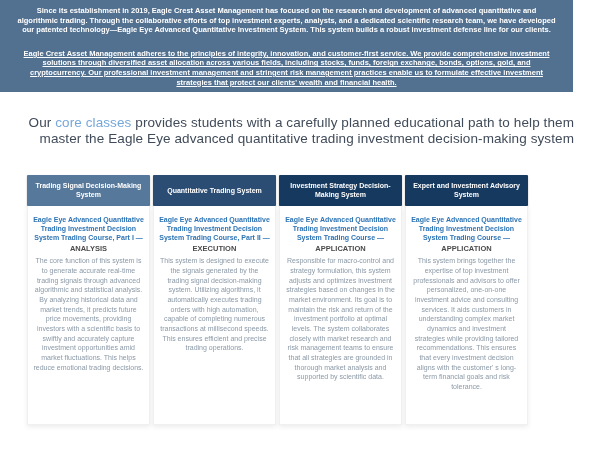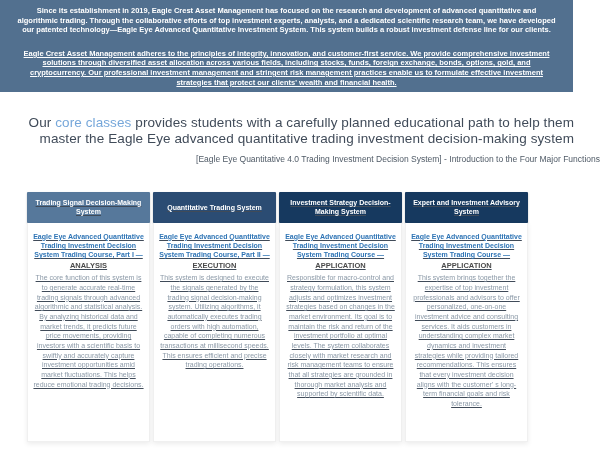--- a/index.html
+++ b/index.html
@@ -46,21 +46,20 @@
     color: #4f5a66;
     font-weight: 400;
   }
 
   
   .cards {
     display: flex;
     gap: 3px;
     margin: 28px 0 0 27px;
     width: 519px;
-    text-decoration: underline;
   }
   .card { width: 123px; display: flex; flex-direction: column; }
   .card-header {
     height: 31px;
     color: #ffffff;
     font-size: 7px;
     font-weight: 700;
     line-height: 1.3;
     display: flex;
     align-items: center;
@@ -103,21 +102,20 @@
 </head>
 <body>
 
 <div class="banner">
   <p>Since its establishment in 2019, Eagle Crest Asset Management has focused on the research and development of advanced quantitative and algorithmic trading. Through the collaborative efforts of top investment experts, analysts, and a dedicated scientific research team, we have developed our patented technology—Eagle Eye Advanced Quantitative Investment System. This system builds a robust investment defense line for our clients.</p>
   <p>Eagle Crest Asset Management adheres to the principles of integrity, innovation, and customer-first service. We provide comprehensive investment solutions through diversified asset allocation across various fields, including stocks, funds, foreign exchange, bonds, options, gold, and cryptocurrency. Our professional investment management and stringent risk management practices enable us to formulate effective investment strategies that protect our clients' wealth and financial health.</p>
 </div>
 
 <div class="intro">
   <h1><span>Our </span><span class="link">core classes</span><span> provides students with a carefully planned educational path to help them master the Eagle Eye advanced quantitative trading investment decision-making system</span></h1>
-  <div class="subtitle">[Eagle Eye Quantitative 4.0 Trading Investment Decision System] - Introduction to the Four Major Functions</div>
 </div>
 
 <div class="cards">
 
   <div class="card">
     <div class="card-header" style="background: rgb(86, 120, 155);">Trading Signal Decision-Making System</div>
     <div class="card-body">
       <div class="card-title">Eagle Eye Advanced Quantitative Trading Investment Decision System Trading Course, Part I —</div>
       <div class="card-keyword">ANALYSIS</div>
       <div class="card-text">The core function of this system is to generate accurate real-time trading signals through advanced algorithmic and statistical analysis. By analyzing historical data and market trends, it predicts future price movements, providing investors with a scientific basis to swiftly and accurately capture investment opportunities amid market fluctuations. This helps reduce emotional trading decisions.</div>

